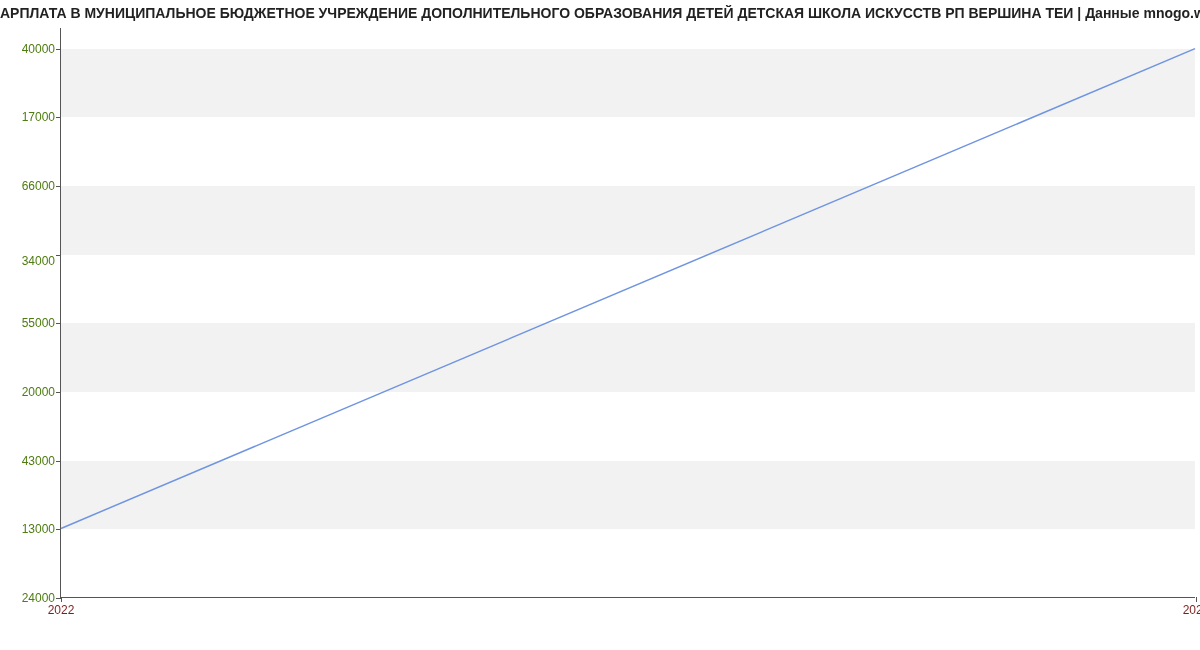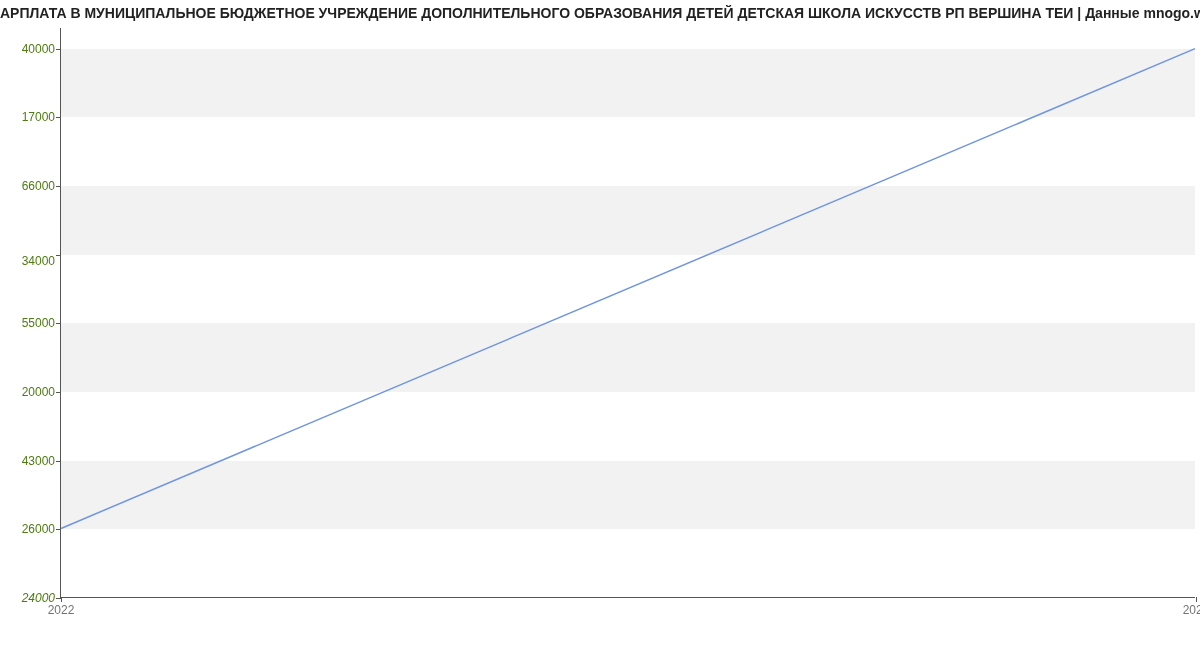--- a/index.html
+++ b/index.html
@@ -49,21 +49,21 @@
     font-size: 12px;
     color: #4d7c0f;
     white-space: nowrap;
   }
   .xlabel {
     position: absolute;
     top: 100%;
     transform: translateX(-50%);
     margin-top: 6px;
     font-size: 12px;
-    color: #737373;
+    color: #7f1d1d;
   }
   .xtick {
     position: absolute;
     bottom: -5px;
     width: 1px;
     height: 5px;
     background: #555;
   }
   .ytick {
     position: absolute;
@@ -93,23 +93,23 @@
   <div class="title">АРПЛАТА В МУНИЦИПАЛЬНОЕ БЮДЖЕТНОЕ УЧРЕЖДЕНИЕ ДОПОЛНИТЕЛЬНОГО ОБРАЗОВАНИЯ ДЕТЕЙ ДЕТСКАЯ ШКОЛА ИСКУССТВ РП ВЕРШИНА ТЕИ | Данные mnogo.wor</div>
   <div class="plot" id="plot">
       <div class="band" style="top: 20.6024px; height: 68.6747px;"></div>
       <div class="band" style="top: 157.952px; height: 68.6747px;"></div>
       <div class="band" style="top: 295.301px; height: 68.6747px;"></div>
       <div class="band" style="top: 432.651px; height: 68.6747px;"></div>
     <svg class="line-layer" id="linesvg" viewBox="0 0 1135 570" preserveAspectRatio="none">
         <polyline points="0,501.3253012048193 1135,20.602409638554263" class="series-line" stroke="#6f94e0"></polyline>
       </svg>
   <div class="ytick" style="top: 570px;"></div>
-      <div class="ylabel" style="top: 570px; font-style: italic;">24000</div>
+      <div class="ylabel" style="top: 570px;">24000</div>
       <div class="ytick" style="top: 501.325px;"></div>
-      <div class="ylabel" style="top: 501.325px;">26000</div>
+      <div class="ylabel" style="top: 501.325px;">13000</div>
       <div class="ytick" style="top: 432.651px;"></div>
       <div class="ylabel" style="top: 432.651px;">43000</div>
       <div class="ytick" style="top: 363.976px;"></div>
       <div class="ylabel" style="top: 363.976px;">20000</div>
       <div class="ytick" style="top: 295.301px;"></div>
       <div class="ylabel" style="top: 295.301px;">55000</div>
       <div class="ytick" style="top: 226.627px;"></div>
       <div class="ylabel" style="top: 233px;">34000</div>
       <div class="ytick" style="top: 157.952px;"></div>
       <div class="ylabel" style="top: 157.952px;">66000</div>

